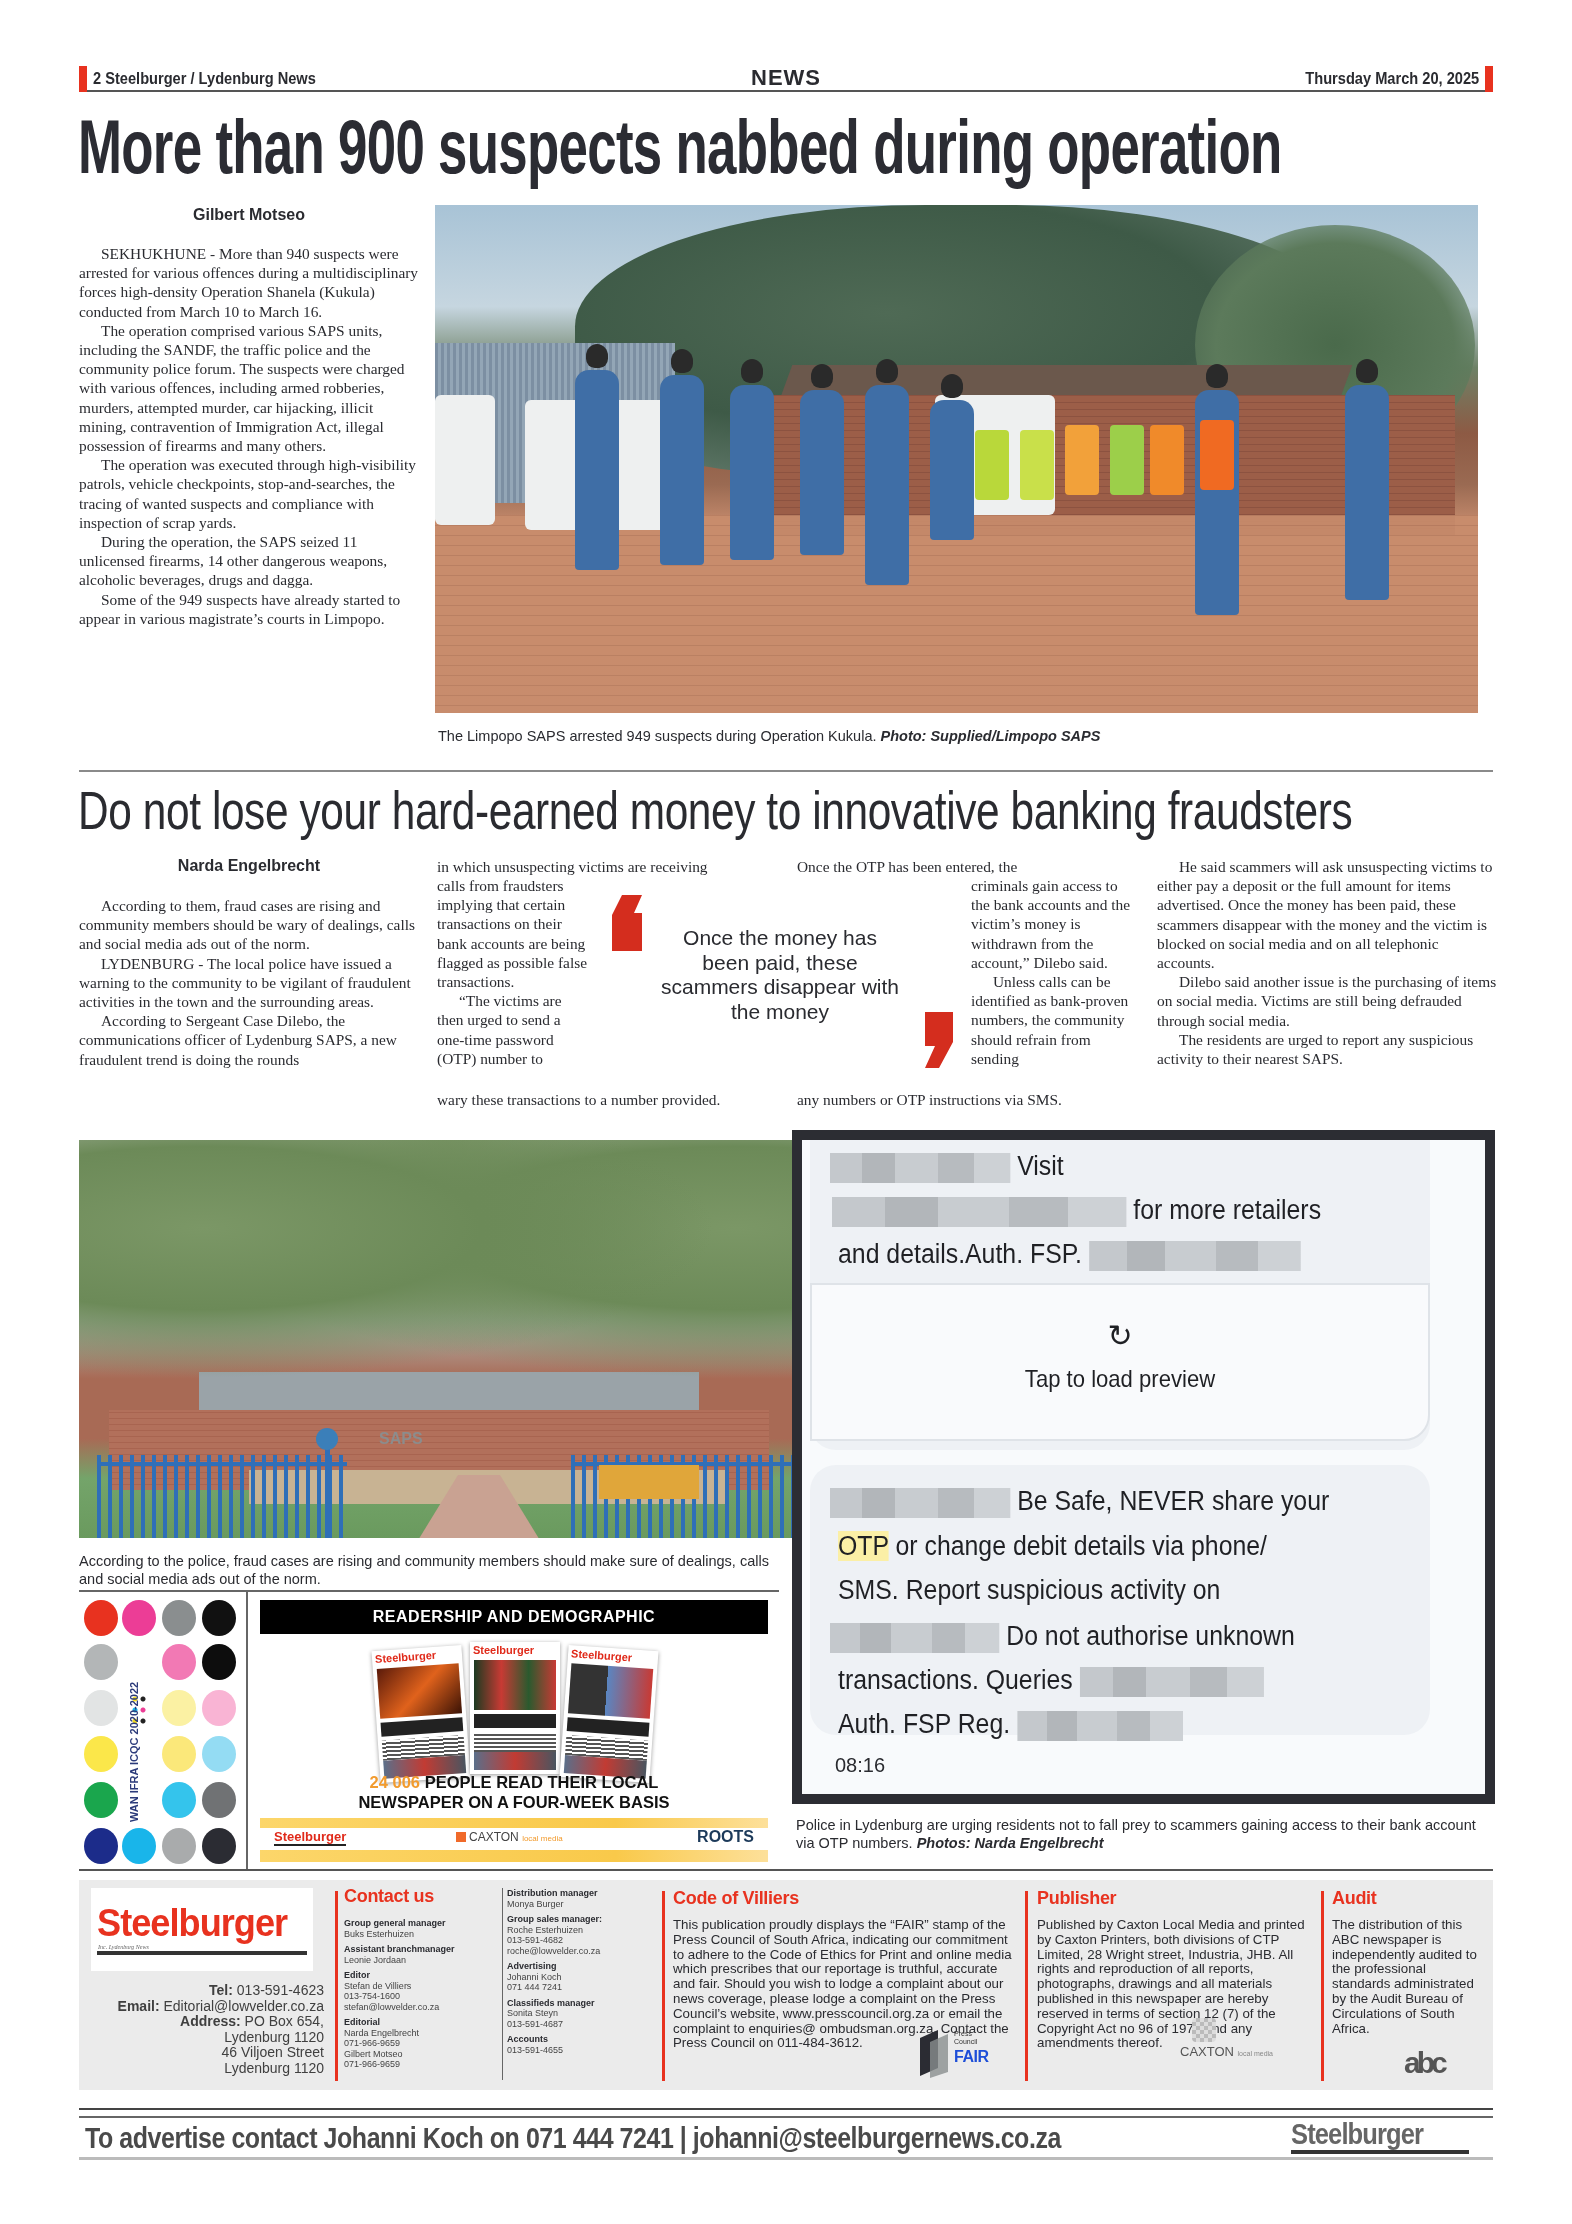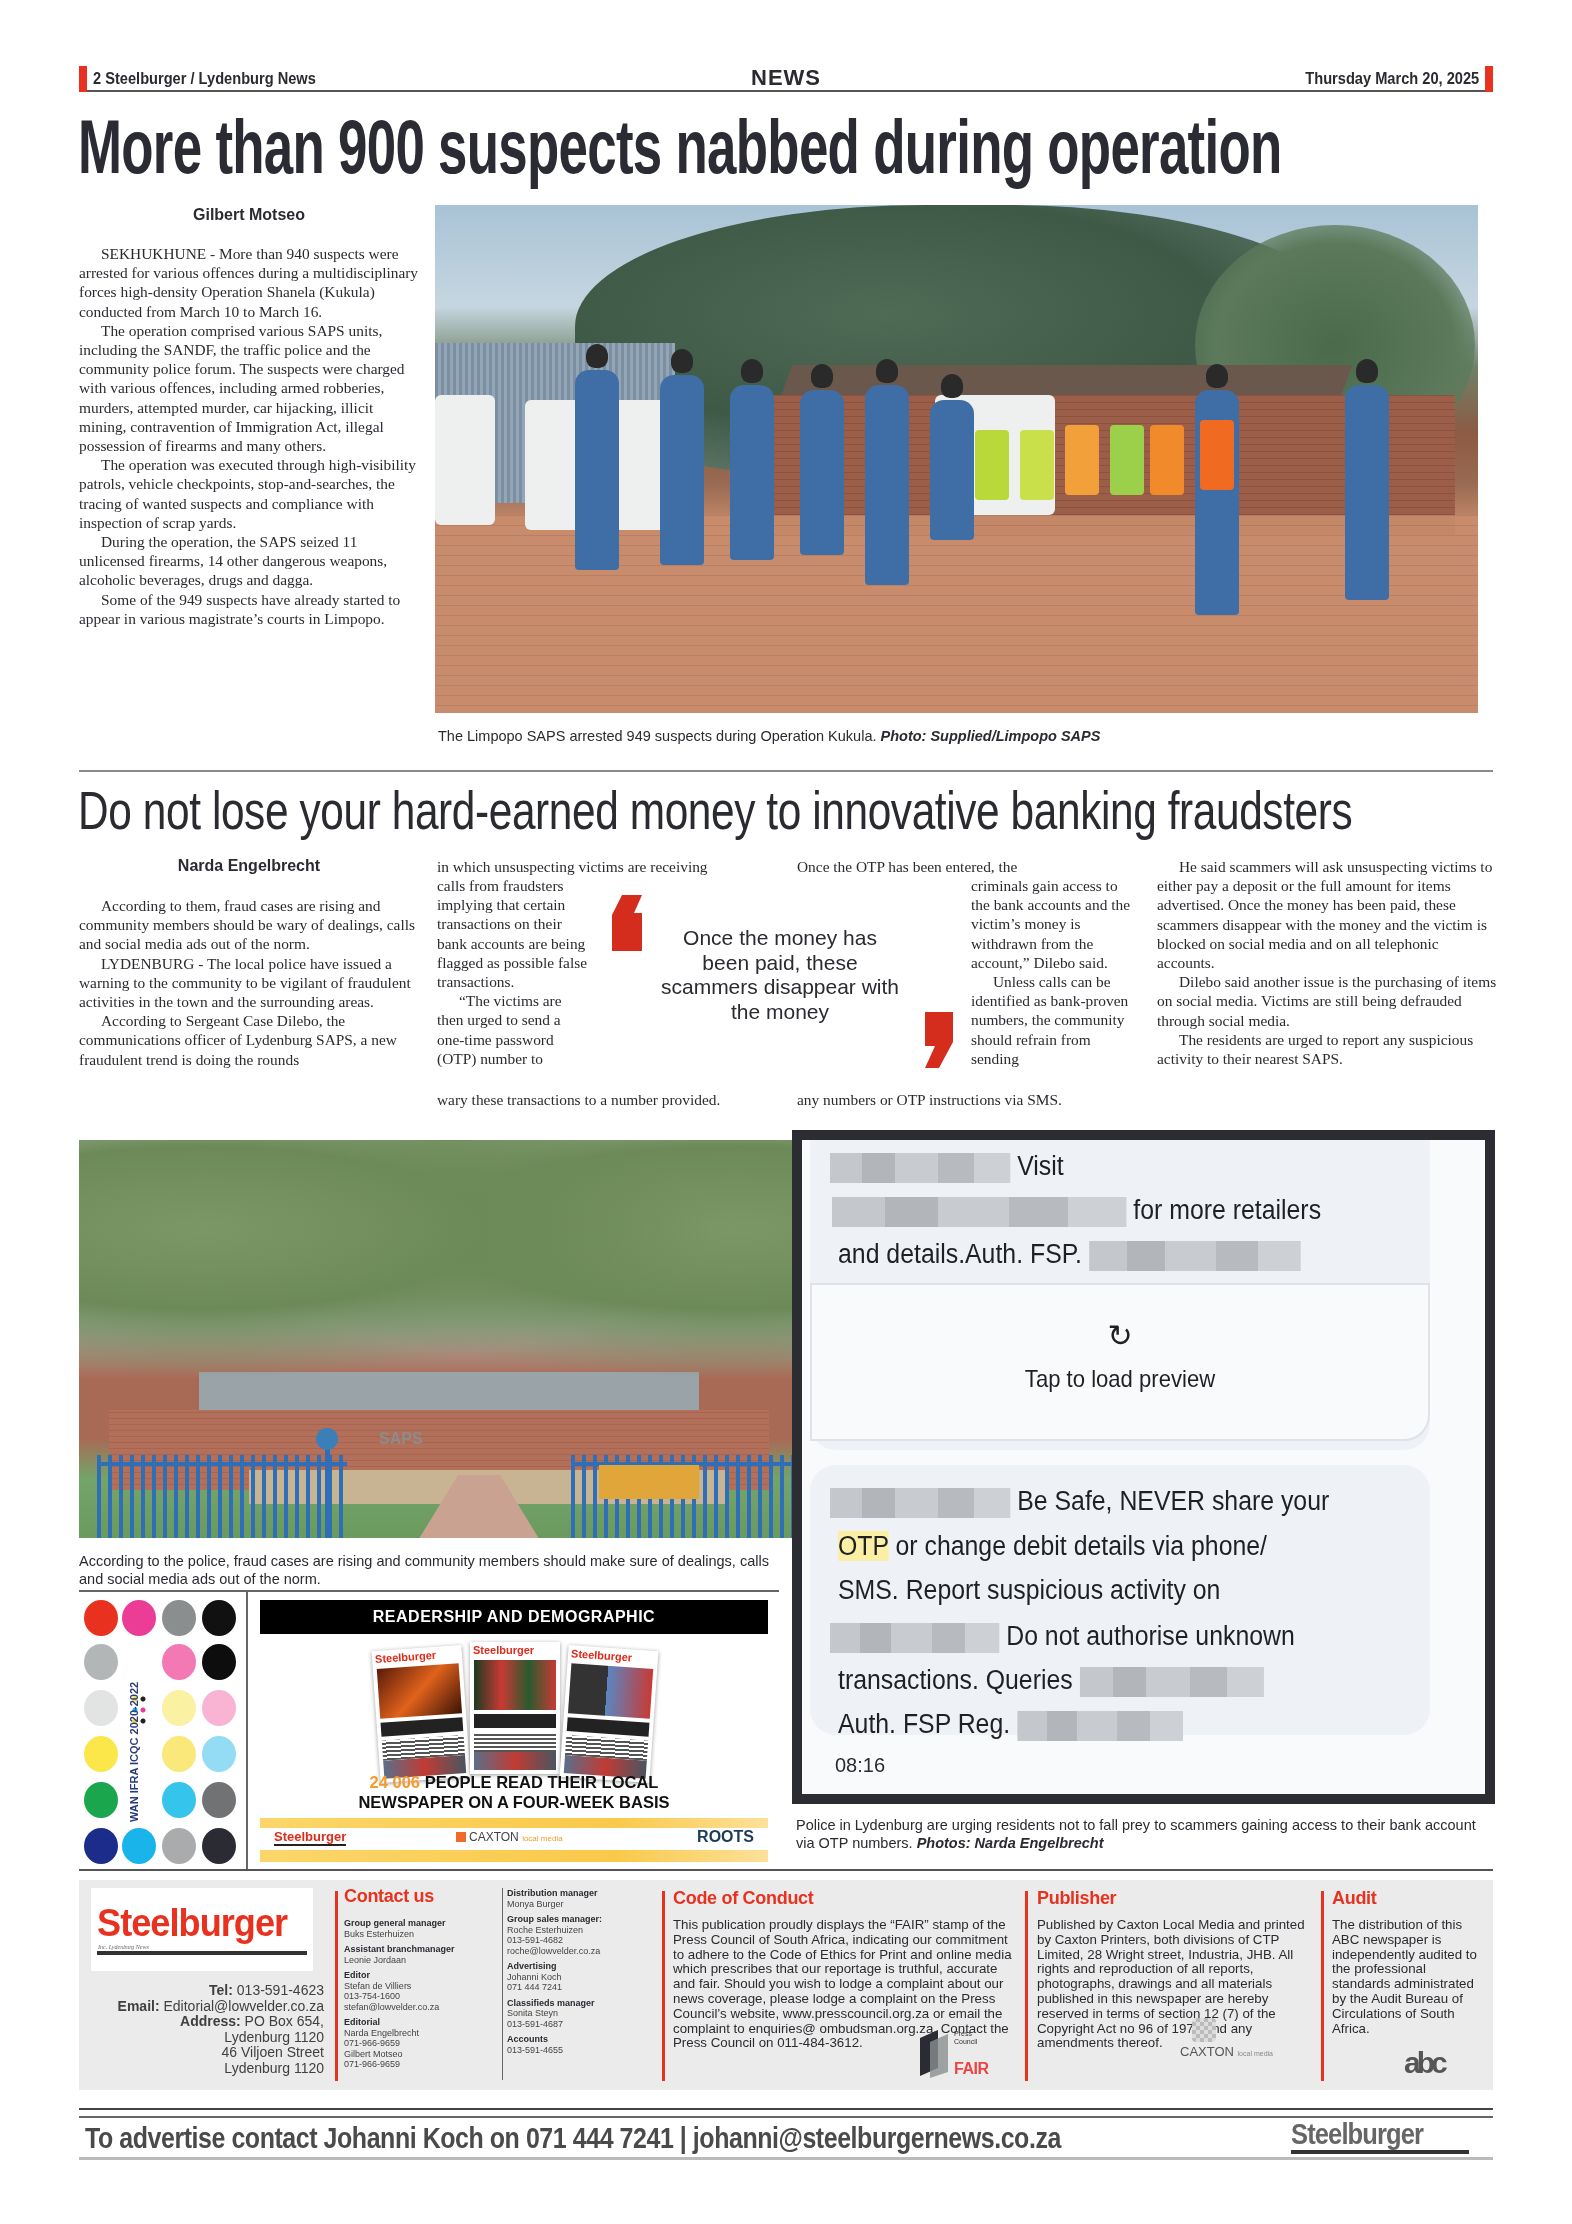--- a/index.html
+++ b/index.html
@@ -115,21 +115,21 @@
   .vrule { position: absolute; width: 3px; background: #e8321f; }
   .vrule.grey { width: 1px; background: #666; }
   .sec-title { font: bold 18px "Liberation Sans", sans-serif; color: #e8321f; letter-spacing: -0.3px; }
   .staff { font: 9px "Liberation Sans", sans-serif; color: #444; line-height: 10.5px; }
   .staff .role { font-weight: bold; color: #2a2b30; margin-top: 5px; }
   .staff .role:first-child { margin-top: 0; }
   .para { font: 13.3px "Liberation Sans", sans-serif; line-height: 14.8px; color: #2a2b30; }
 
   .fair { left: 918px; top: 2028px; width: 58px; height: 52px; }
   .fair .lbl1 { position: absolute; left: 36px; top: 2px; font: 7px "Liberation Sans", sans-serif; color: #333; line-height: 8px; }
-  .fair .lbl2 { position: absolute; left: 36px; top: 32px; font: bold 16px "Liberation Sans", sans-serif; color: #ef4444; letter-spacing: -0.5px; }
+  .fair .lbl2 { position: absolute; left: 36px; top: 20px; font: bold 16px "Liberation Sans", sans-serif; color: #1d4ed8; letter-spacing: -0.5px; }
   .caxton { left: 1180px; top: 2044px; font: 13px "Liberation Sans", sans-serif; color: #555; }
   .caxton small { font-size: 7px; color: #888; }
   .caxton .mk { position: absolute; left: 12px; top: -26px; width: 24px; height: 24px; background: repeating-conic-gradient(#bbb 0 25%, #ddd 0 50%) 0 0/8px 8px; border-radius: 4px; }
   .abc { left: 1404px; top: 2046px; font: bold 30px "Liberation Sans", sans-serif; color: #555; letter-spacing: -4px; }
 
   
   .rule-bot1 { left: 79px; top: 2108px; width: 1414px; height: 2px; background: #444; }
   .banner { left: 79px; top: 2116px; width: 1414px; height: 44px; border-top: 2px solid #666; border-bottom: 3px solid #bbb; }
   .banner .txt { position: absolute; left: 6px; top: 4px; font: bold 29px "Liberation Sans", sans-serif; color: #4a4a4a; white-space: nowrap; transform: scaleX(0.86); transform-origin: left; letter-spacing: -0.5px; }
   .banner .logo { position: absolute; right: 6px; top: 2px; width: 196px; height: 38px; }
@@ -401,21 +401,21 @@
   <div>Johanni Koch</div>
   <div>071 444 7241</div>
   <div class="role">Classifieds manager</div>
   <div>Sonita Steyn</div>
   <div>013-591-4687</div>
   <div class="role">Accounts</div>
   <div>013-591-4655</div>
 </div>
 
 <div class="vrule" style="left:662px;top:1891px;height:190px;"></div>
-<div class="abs sec-title" style="left:673px;top:1888px;">Code of Conduct</div>
+<div class="abs sec-title" style="left:673px;top:1888px;">Code of Villiers</div>
 <div class="abs para" style="left:673px;top:1918px;width:345px;">This publication proudly displays the “FAIR” stamp of the Press Council of South Africa, indicating our commitment to adhere to the Code of Ethics for Print and online media which prescribes that our reportage is truthful, accurate and fair. Should you wish to lodge a complaint about our news coverage, please lodge a complaint on the Press Council’s website, www.presscouncil.org.za or email the complaint to enquiries@ ombudsman.org.za. Contact the Press Council on 011-484-3612.</div>
 <div class="abs fair">
   <svg width="34" height="52" viewBox="0 0 34 52">
       <path d="M2 10 L20 2 V40 L2 48 Z" fill="#2b2c33"></path>
       <path d="M12 14 L30 6 V44 L12 50 Z" fill="#8a8e8f" opacity=".8"></path>
     </svg>
   <div class="lbl1">Press Council</div>
   <div class="lbl2">FAIR</div>
 </div>
 

